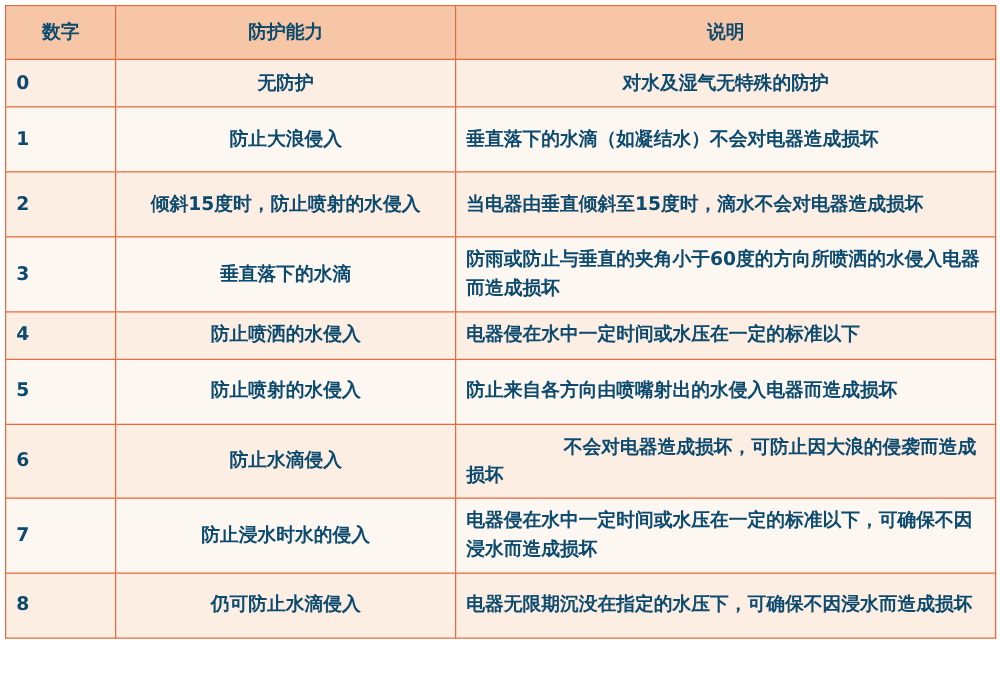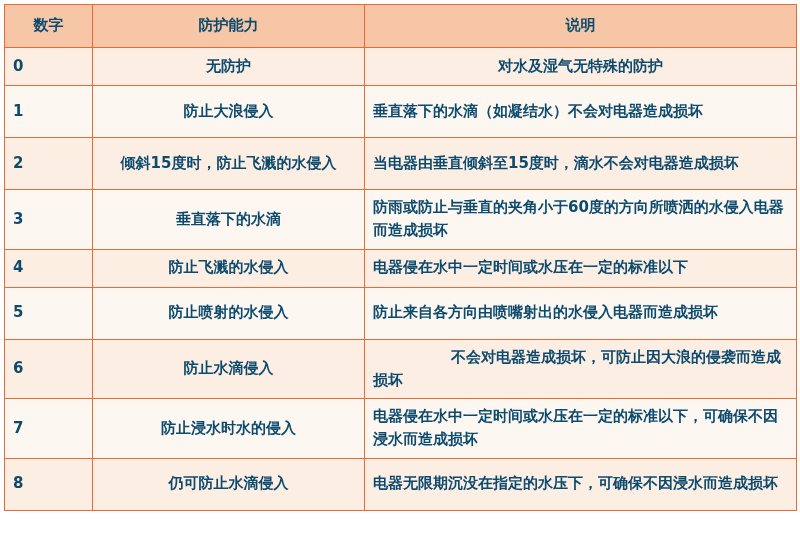--- a/index.html
+++ b/index.html
@@ -89,31 +89,31 @@
         <td class="cap">无防护</td>
         <td class="desc" style="text-align:center;">对水及湿气无特殊的防护</td>
       </tr>
       <tr class="even row-h2">
         <td class="num">1</td>
         <td class="cap">防止大浪侵入</td>
         <td class="desc">垂直落下的水滴（如凝结水）不会对电器造成损坏</td>
       </tr>
       <tr class="odd row-h2">
         <td class="num">2</td>
-        <td class="cap">倾斜15度时，防止飞溅的水侵入</td>
+        <td class="cap">倾斜15度时，防止喷射的水侵入</td>
         <td class="desc">当电器由垂直倾斜至15度时，滴水不会对电器造成损坏</td>
       </tr>
       <tr class="even row-h2">
         <td class="num">3</td>
         <td class="cap">垂直落下的水滴</td>
         <td class="desc">防雨或防止与垂直的夹角小于60度的方向所喷洒的水侵入电器而造成损坏</td>
       </tr>
       <tr class="odd row-h1">
         <td class="num">4</td>
-        <td class="cap">防止飞溅的水侵入</td>
+        <td class="cap">防止喷洒的水侵入</td>
         <td class="desc">电器侵在水中一定时间或水压在一定的标准以下</td>
       </tr>
       <tr class="even row-h2">
         <td class="num">5</td>
         <td class="cap">防止喷射的水侵入</td>
         <td class="desc">防止来自各方向由喷嘴射出的水侵入电器而造成损坏</td>
       </tr>
       <tr class="odd row-h2">
         <td class="num">6</td>
         <td class="cap">防止水滴侵入</td>

